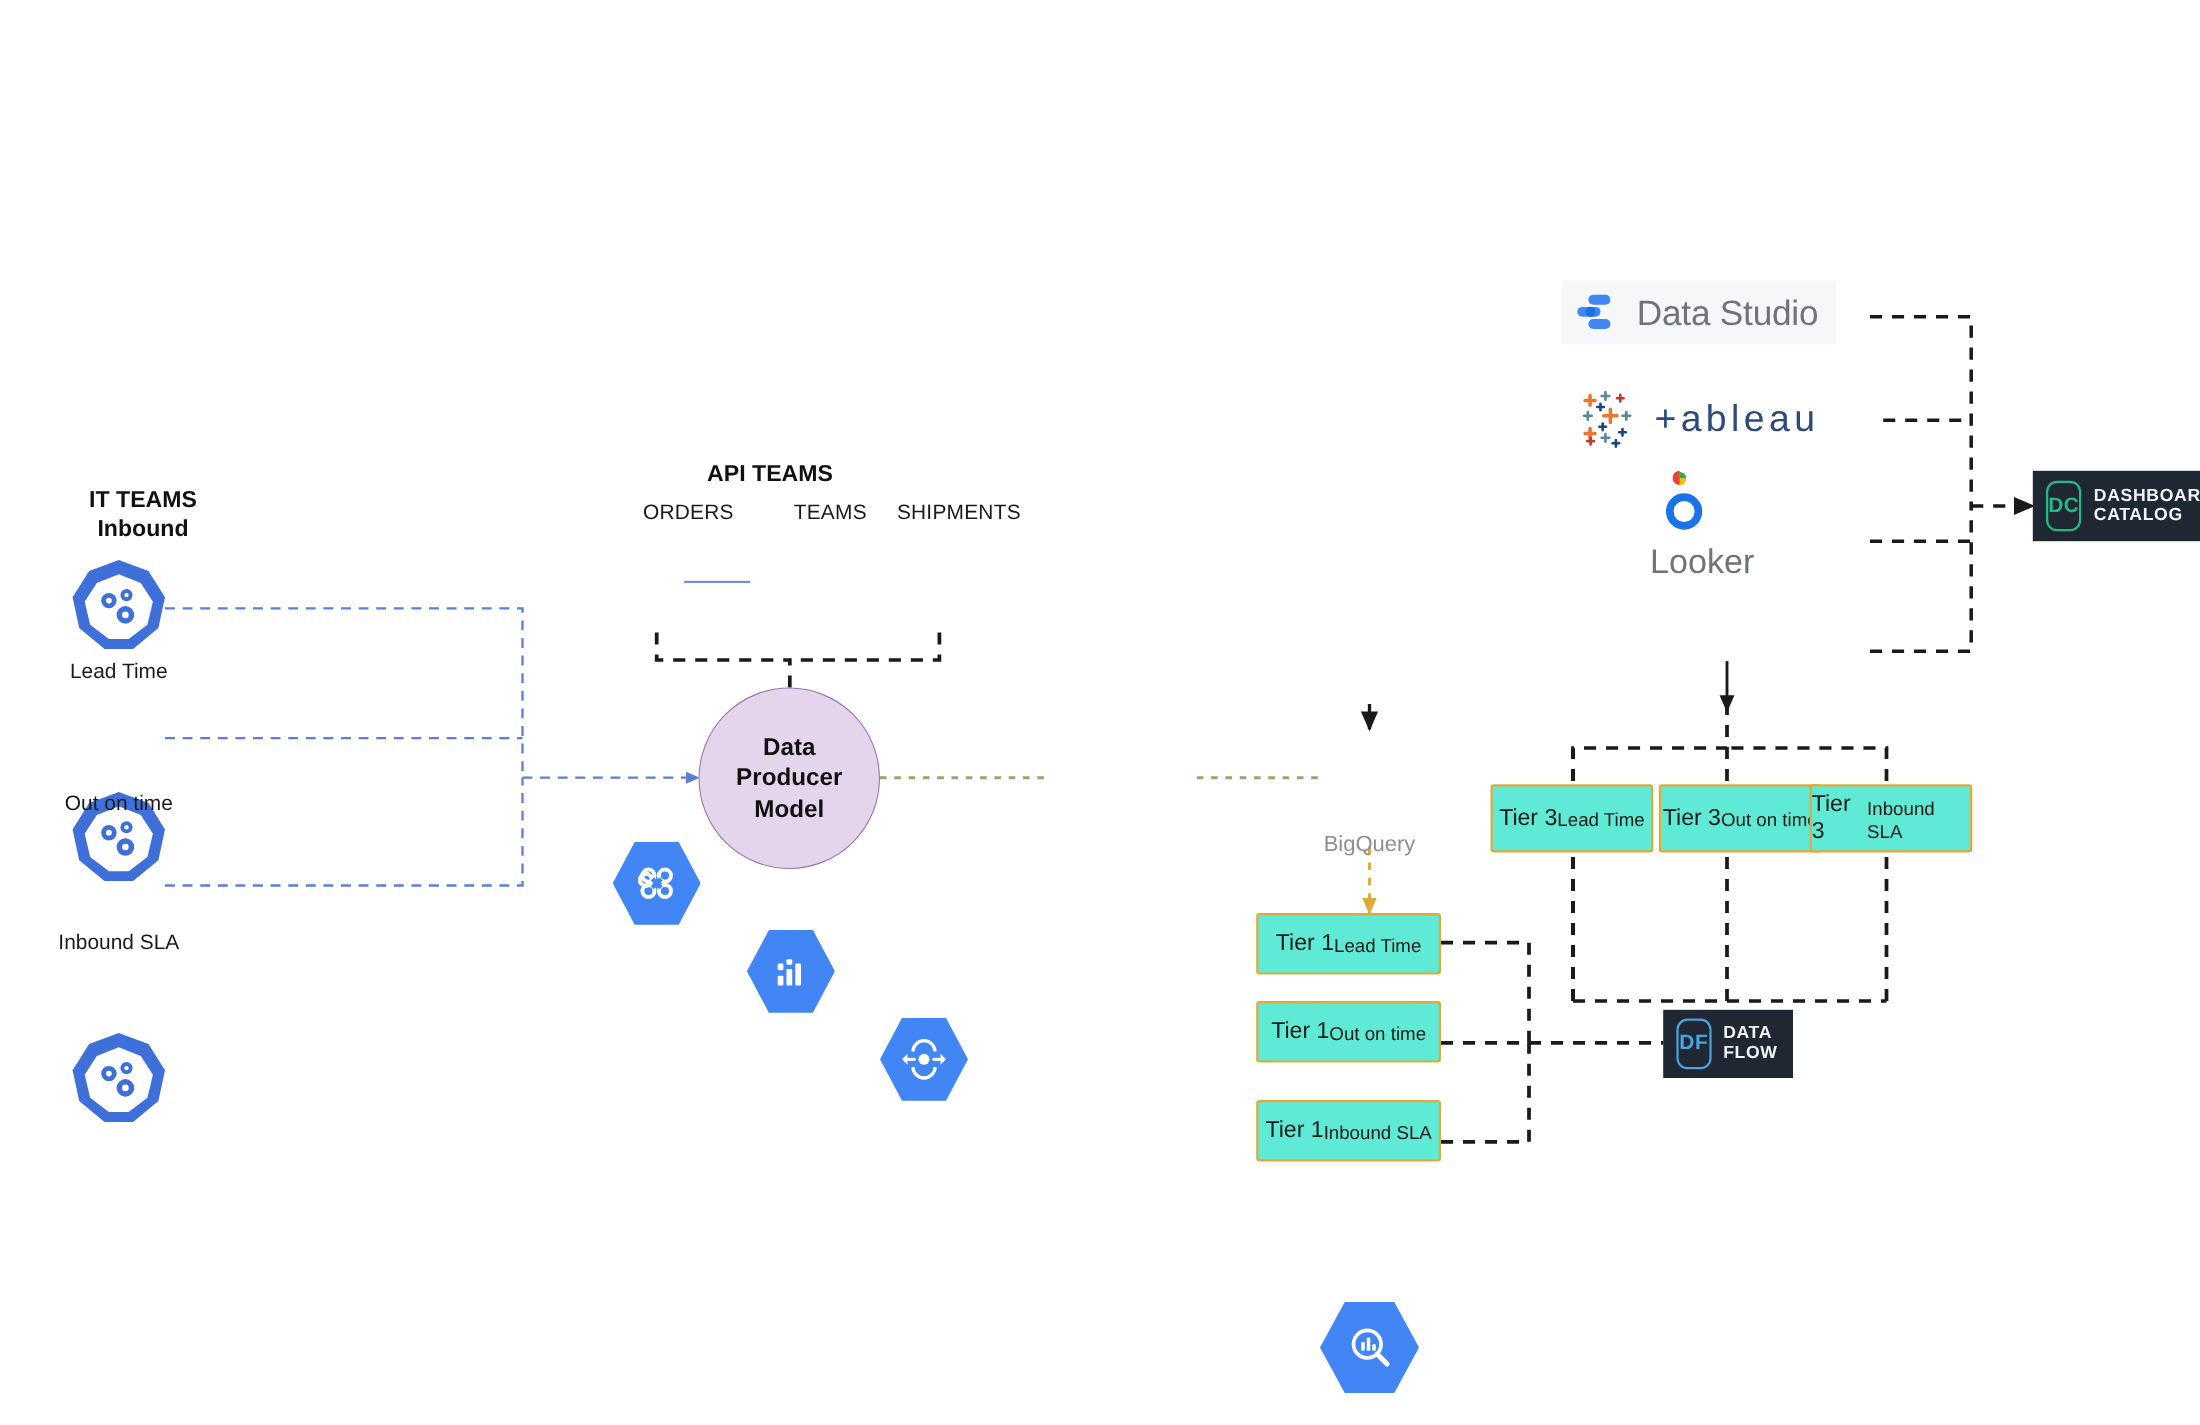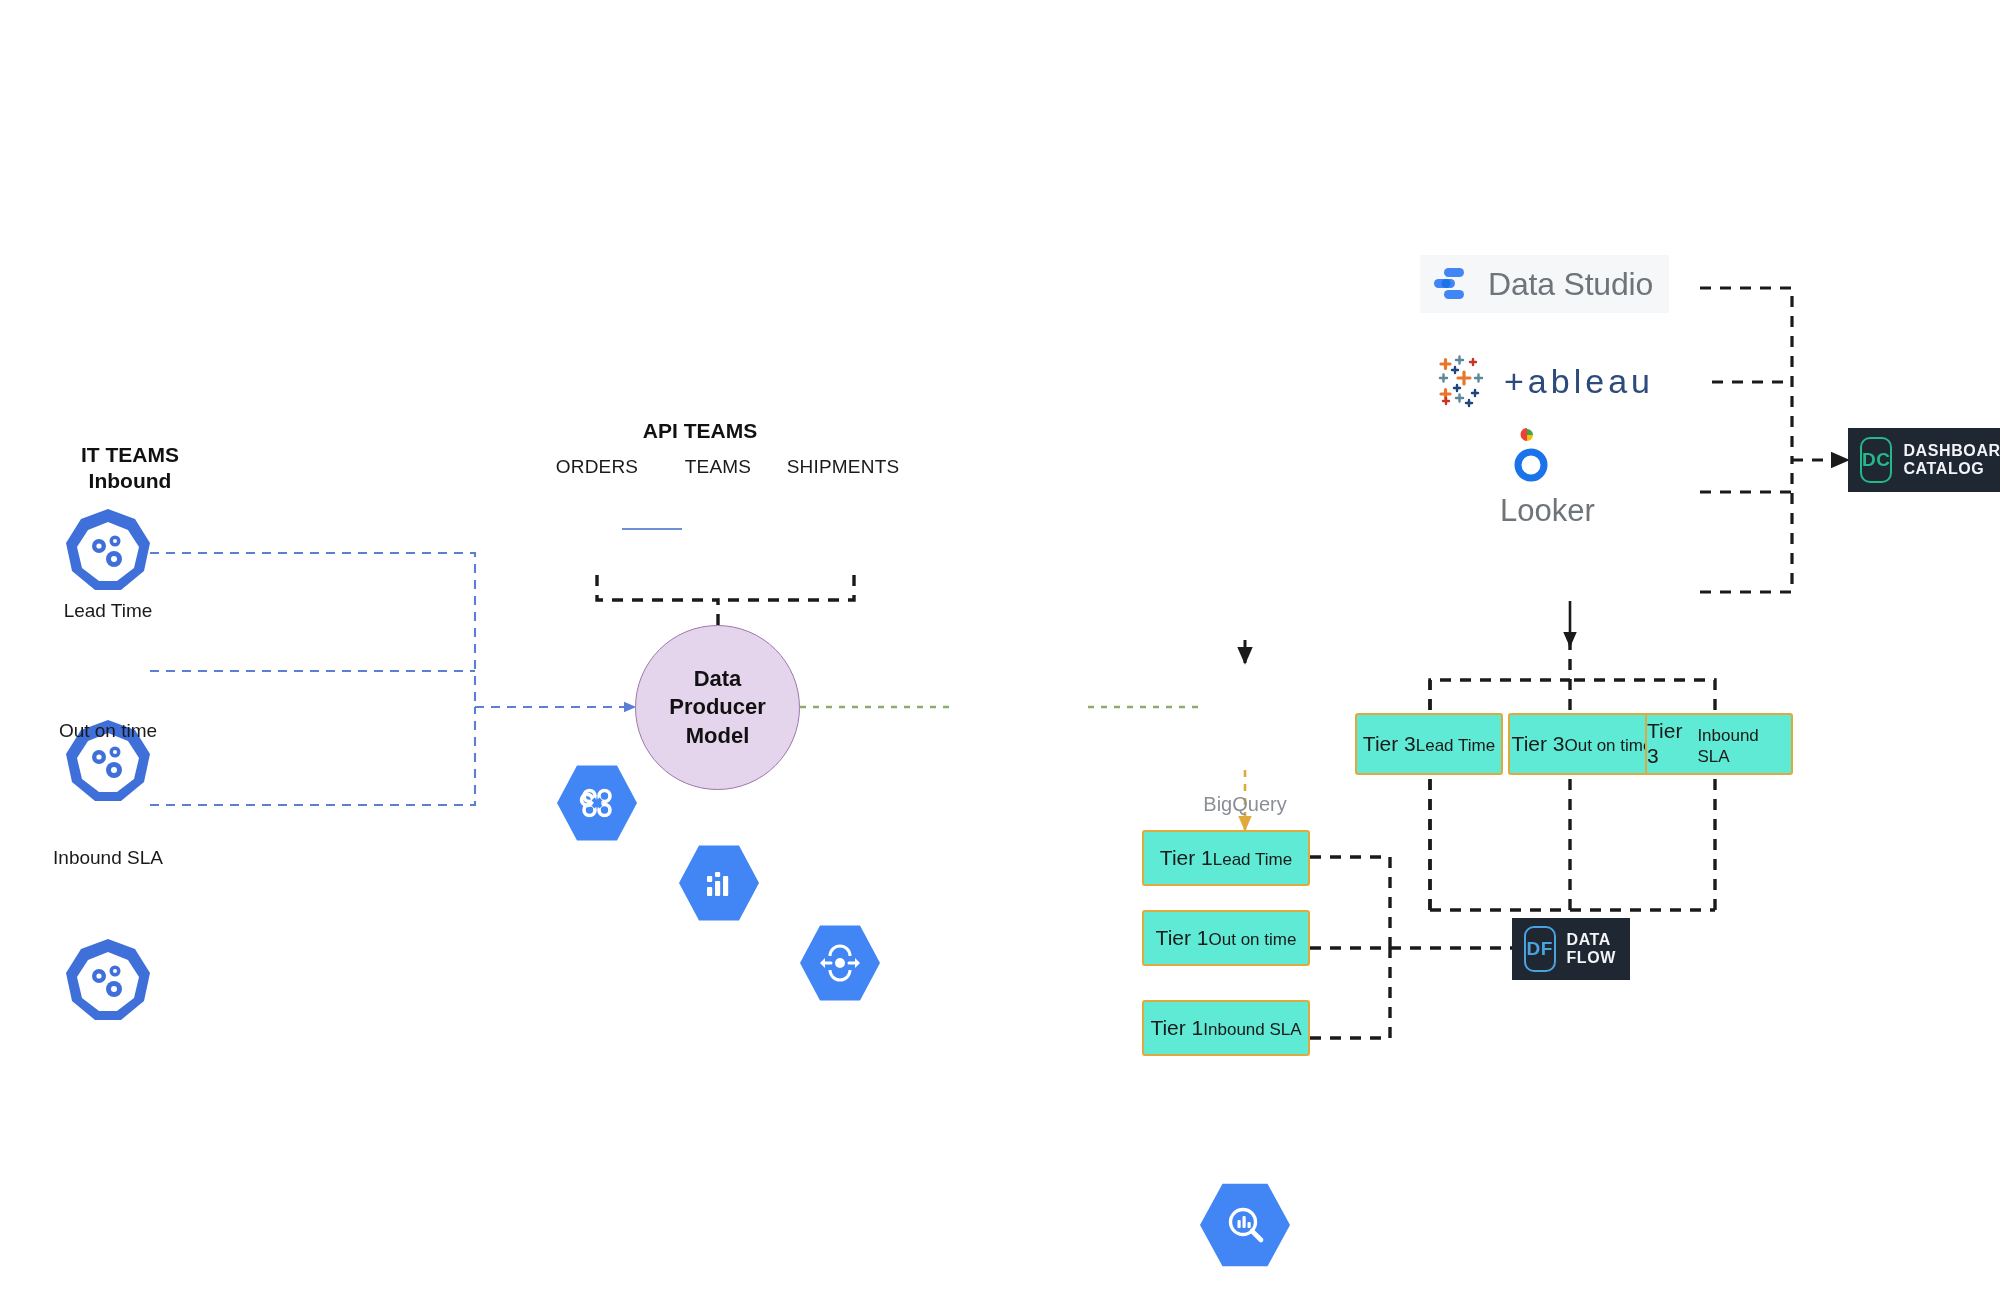--- a/index.html
+++ b/index.html
@@ -29,35 +29,34 @@
     font-weight: bold;
     font-size: 21px;
     color: #111111;
     text-align: center;
     line-height: 1.25;
     white-space: pre-line;
   }
   .col-title {
     font-size: 19px;
     color: #1a1a1a;
-    text-align: center;
+    text-align: right;
     letter-spacing: .2px;
   }
   .metric-label {
     font-size: 19px;
     color: #1a1a1a;
     text-align: center;
     white-space: nowrap;
   }
   .node-label-gray {
     font-size: 20px;
     color: #8a8f96;
     text-align: center;
     white-space: nowrap;
-    margin-top: 36px;
   }
 
   
   .hexbox { position: relative; }
   .hex {
     width: 100%;
     height: 100%;
     background: #4285f4;
     clip-path: polygon(25% 3%, 75% 3%, 100% 50%, 75% 97%, 25% 97%, 0% 50%);
     display: flex;

